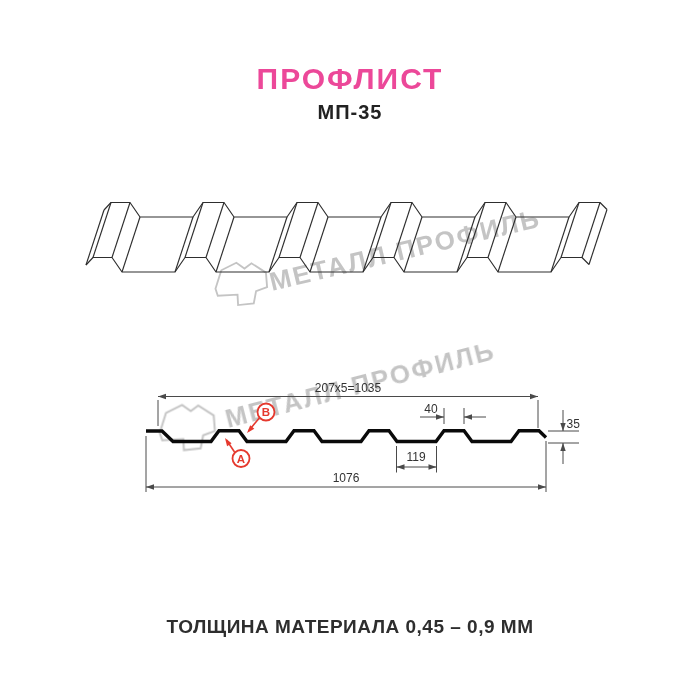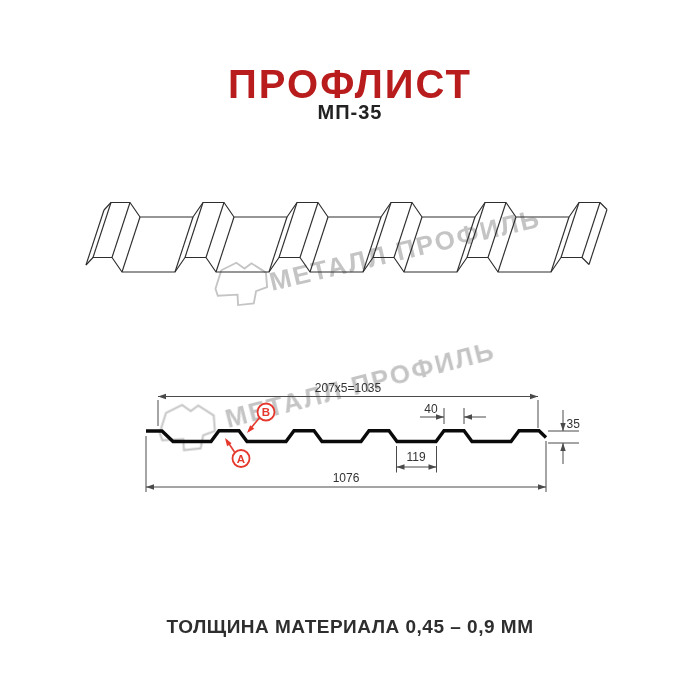--- a/index.html
+++ b/index.html
@@ -1,19 +1,19 @@
 <!DOCTYPE html>
 <html><head>
 <meta charset="utf-8">
 <style>
   html,body{margin:0;padding:0;background:#ffffff;}
   #page{position:relative;width:700px;height:700px;background:#ffffff;overflow:hidden;
         font-family:"Liberation Sans","DejaVu Sans",sans-serif;}
   .title{position:absolute;top:62px;left:0;width:700px;text-align:center;
-         font-size:40px;font-weight:800;letter-spacing:2px;color:#b91c1c;}
+         font-size:30px;font-weight:800;letter-spacing:2px;color:#ec4899;}
   .subtitle{position:absolute;top:101px;left:0;width:700px;text-align:center;
          font-size:20px;font-weight:600;letter-spacing:1px;color:#222;}
   .footer{position:absolute;top:616px;left:0;width:700px;text-align:center;
          font-size:19px;font-weight:600;letter-spacing:.5px;color:#2e2e2e;}
   svg{position:absolute;top:0;left:0;}
   svg text{font-family:"Liberation Sans","DejaVu Sans",sans-serif;fill:#333;font-size:12px;}
   .dim{stroke:#4a4a4a;stroke-width:1;fill:none;}
   .wm{opacity:.8;}
   .wmtext{font-weight:bold;font-size:26px;fill:#b6b6b6;letter-spacing:2px;}
   .red{fill:#e5392e;font-weight:bold;font-size:11.5px;}

